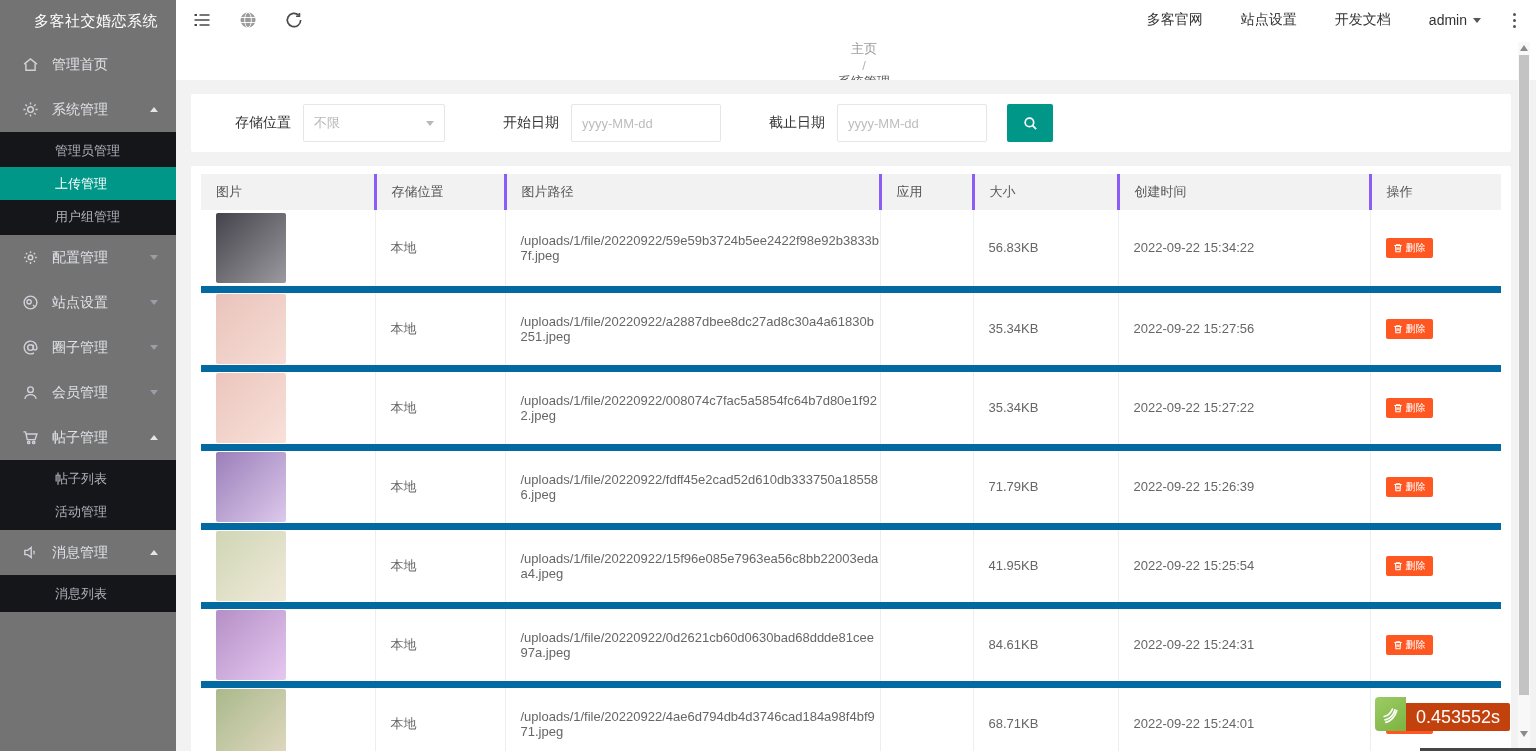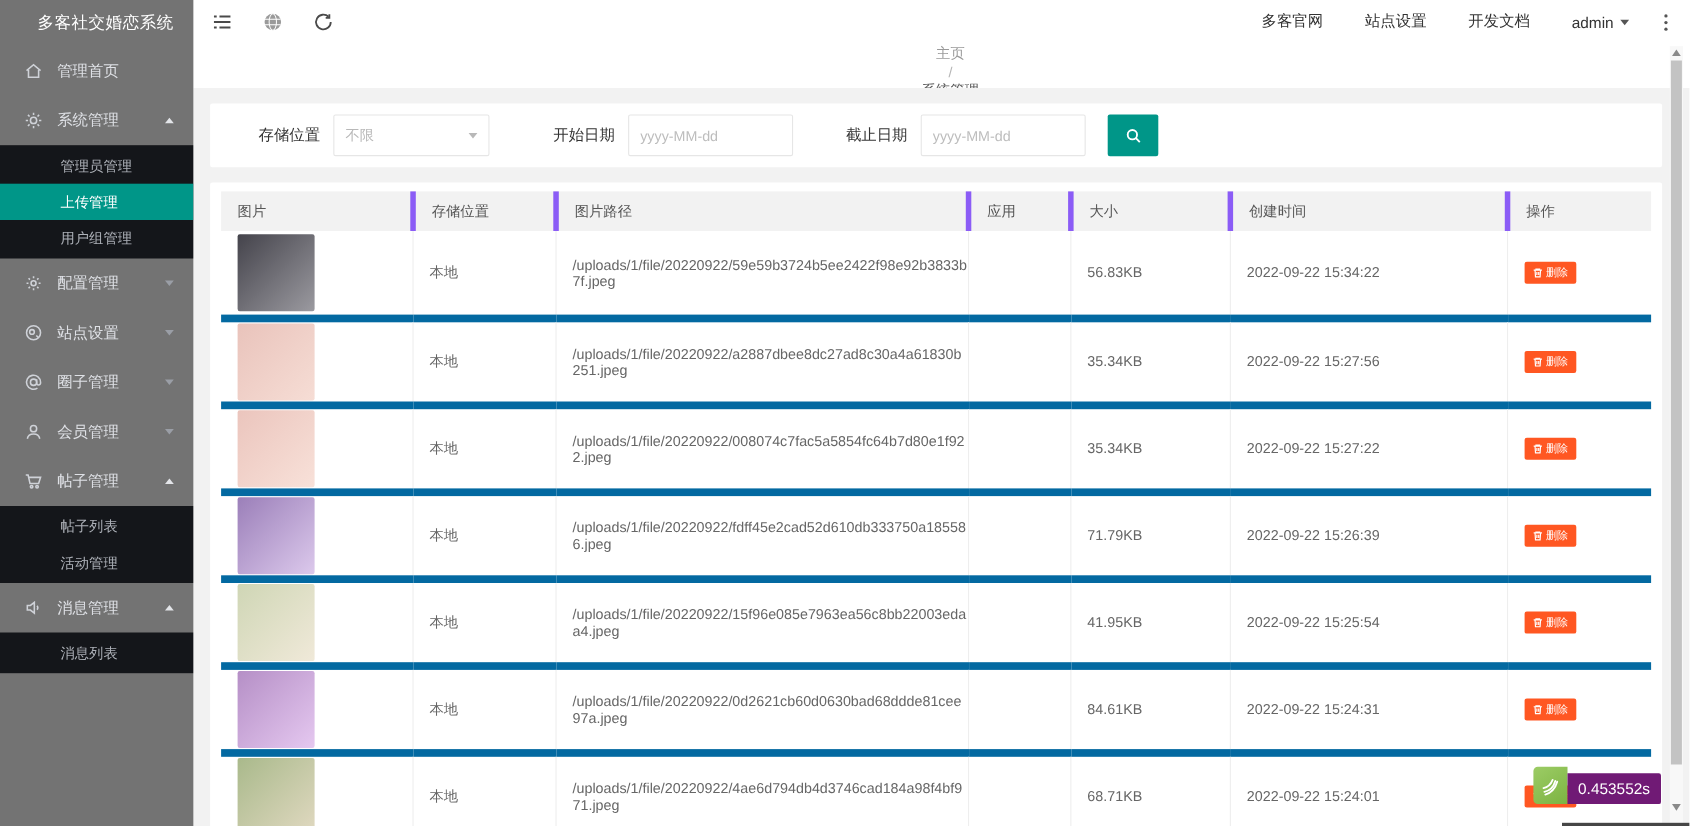--- a/index.html
+++ b/index.html
@@ -62,21 +62,21 @@
                 margin-left:12px; padding:0 10px; font-size:13px; color:#666; outline:none; }
   .date-input::placeholder { color:#bdbdbd; }
   .search-btn { width:46px; height:38px; background:#009688; border:none; border-radius:2px;
                 margin-left:20px; cursor:pointer; display:flex; align-items:center; justify-content:center; }
   .search-btn svg { width:17px; height:17px; color:#fff; }
 
   
   .table-card { padding:8px 10px; height:600px; }
   table { width:100%; border-collapse:collapse; table-layout:fixed; }
   thead th { background:#f2f2f2; height:36px; font-size:13px; font-weight:400; color:#555;
-             text-align:left; padding-left:15px; border-right:5px solid #8b5cf6; }
+             text-align:left; padding-left:15px; border-right:3px solid #8b5cf6; }
   thead th:last-child { border-right:none; }
   tbody td { height:79px; font-size:13px; color:#666; padding-left:15px;
              border-bottom:7px solid #0369a1; border-right:1px solid #eee; }
   tbody td:last-child { border-right:none; }
   .thumb { width:70px; height:70px; border-radius:2px; cursor:pointer; }
   .path-cell { word-break:break-all; }
   .del-btn { display:inline-flex; align-items:center; gap:3px; background:#FF5722; color:#fff;
              border:none; border-radius:2px; font-size:10px; height:20px; padding:0 7px; cursor:pointer; }
   .del-btn svg { width:10px; height:10px; }
 
@@ -86,21 +86,21 @@
       border-left:4px solid transparent;border-right:4px solid transparent;border-bottom:6px solid #8a8a8a; cursor:pointer;}
   .scroll-arrow-down { position:absolute; bottom:14px; left:2px; width:0;height:0;
       border-left:4px solid transparent;border-right:4px solid transparent;border-top:6px solid #8a8a8a; cursor:pointer;}
   .scroll-thumb { position:absolute; top:13px; left:1px; width:10px; height:640px; background:#c3c3c3; cursor:pointer; }
 
   
   .debug-badge { position:absolute; right:26px; bottom:20px; display:flex; align-items:flex-end; cursor:pointer; }
   .debug-logo { width:31px; height:34px; background:linear-gradient(145deg,#9ccc65,#7cb342);
                 border-radius:4px 0 0 4px; display:flex; align-items:center; justify-content:center; }
   .debug-logo svg { width:20px; height:20px; }
-  .debug-time { background:#701a75; color:#fff; font-size:14px; height:28px; line-height:28px;
+  .debug-time { background:#c2410c; color:#fff; font-size:18px; height:28px; line-height:28px;
                 padding:0 10px; border-radius:0 2px 2px 0; }
   .trace-strip { position:absolute; right:0; bottom:0; width:116px; height:3px; background:#464646; }
 </style>
 </head>
 <body>
 
 <div class="page">
 
   <aside class="sidebar">
     <div class="logo">多客社交婚恋系统</div>

